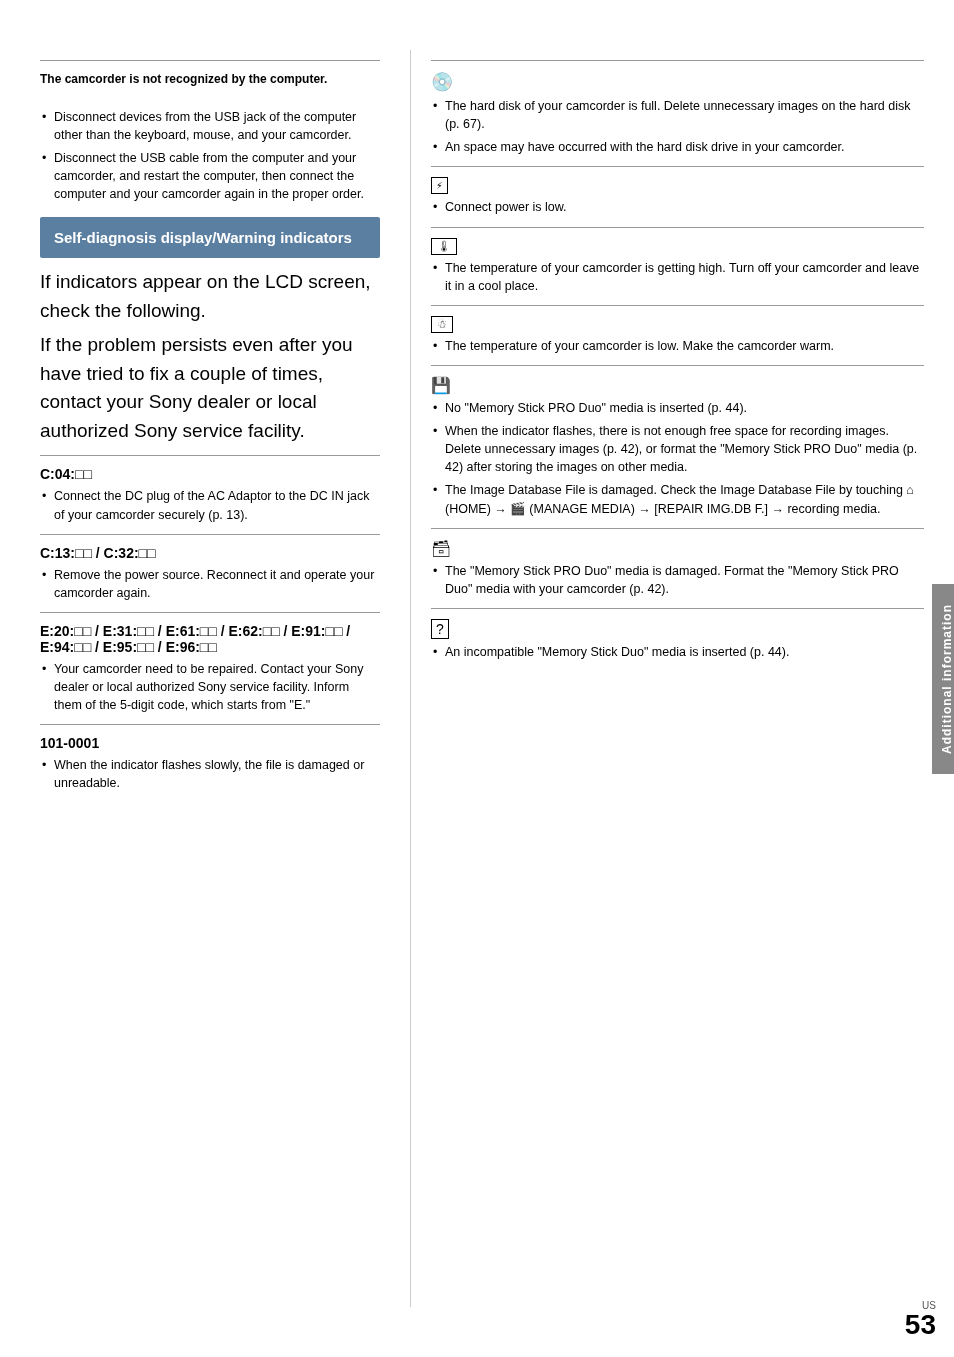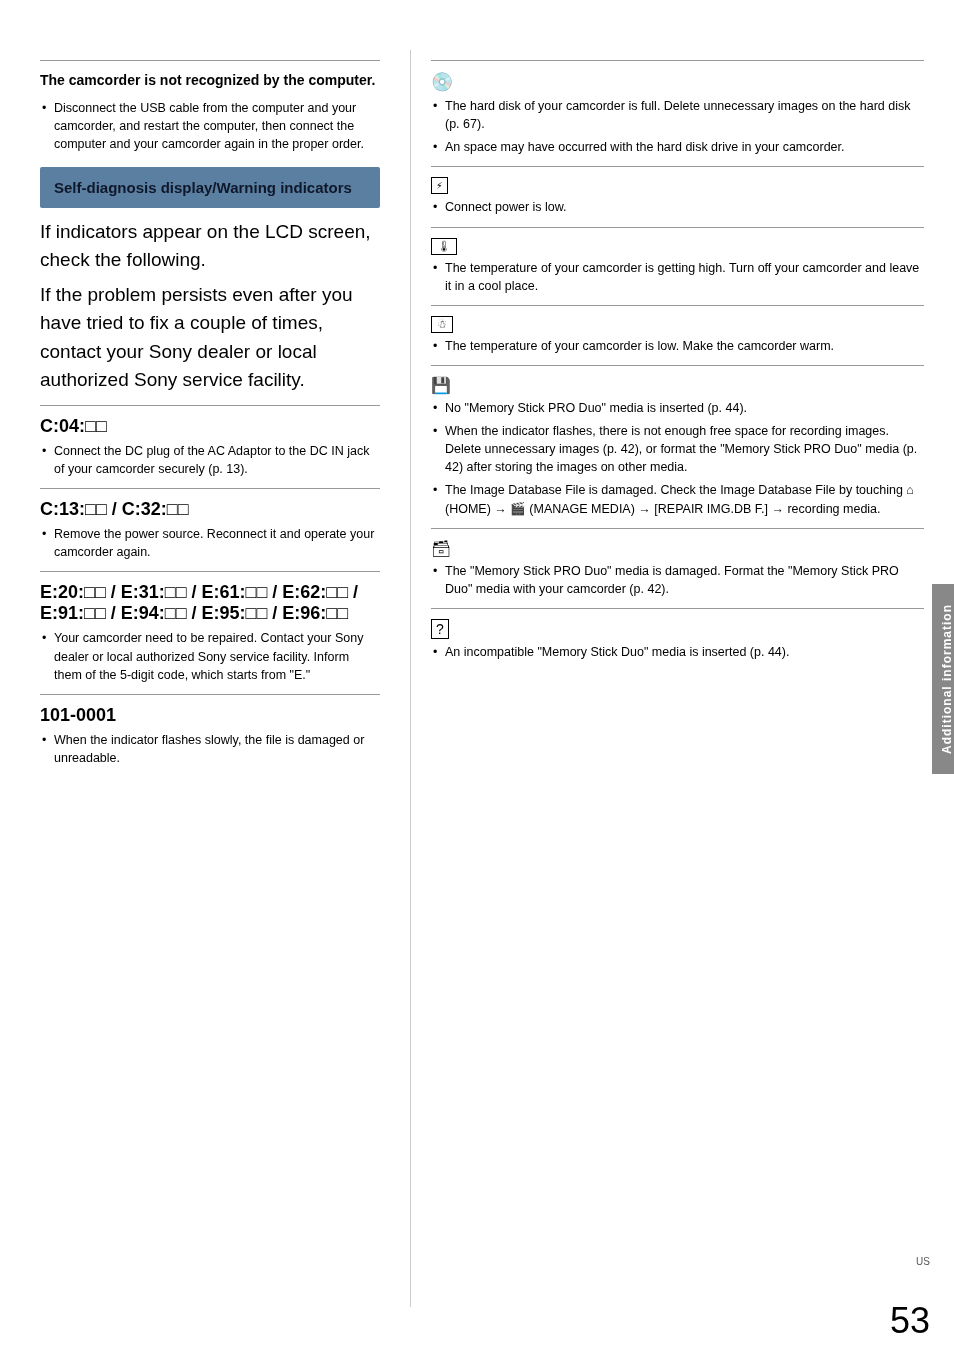--- a/index.html
+++ b/index.html
@@ -49,28 +49,28 @@
       letter-spacing: 1px;
       width: 22px;
       text-align: center;
     }
     hr.divider {
       border: none;
       border-top: 1px solid #999;
       margin: 10px 0;
     }
     .section-title {
-      font-size: 14px;
-      font-weight: bold;
-      margin-bottom: 8px;
+      font-size: 12px;
+      font-weight: bold;
+      margin-bottom: 20px;
       line-height: 1.4;
     }
     .highlight-box {
       background: #5a7fa0;
-      color: #0f172a;
+      color: #ffffff;
       padding: 10px 14px;
       margin: 14px 0 10px 0;
       border-radius: 2px;
     }
     .highlight-box .box-title {
       font-size: 15px;
       font-weight: bold;
       line-height: 1.4;
     }
     .bullet-list {
@@ -85,50 +85,49 @@
       line-height: 1.45;
       font-size: 12.5px;
     }
     .bullet-list li::before {
       content: "•";
       position: absolute;
       left: 2px;
       top: 0;
     }
     .indicator-label {
-      font-size: 18px;
+      font-size: 14px;
       font-weight: bold;
       margin: 8px 0 5px 0;
     }
     .intro-text {
       font-size: 19px;
       line-height: 1.5;
       margin-bottom: 6px;
     }
     .icon-symbol {
       font-size: 18px;
       margin: 6px 0 4px 0;
       display: block;
     }
     .page-number-area {
       position: absolute;
       bottom: 18px;
-      right: 24px;
+      right: 18px;
       display: flex;
       flex-direction: column;
       align-items: flex-end;
-      gap: 36px;
     }
     .page-number-small {
       font-size: 10px;
       color: #555;
     }
     .page-number-large {
-      font-size: 36px;
-      font-weight: normal;
+      font-size: 28px;
+      font-weight: bold;
       line-height: 1;
     }
     .right-column .section-block {
       margin-bottom: 2px;
     }
     .left-column .section-block {
       margin-bottom: 4px;
     }
   </style>
 </head>
@@ -136,20 +135,21 @@
 
 <div class="page-container">
   <div class="main-content">
 
     <div class="left-column">
       <hr class="divider">
 
       <div class="section-block">
         <div class="section-title">The camcorder is not recognized by the computer.</div>
         <ul class="bullet-list">
+          <li>Disconnect devices from the USB jack of the computer other than the keyboard, mouse, and your camcorder.</li>
           <li>Disconnect the USB cable from the computer and your camcorder, and restart the computer, then connect the computer and your camcorder again in the proper order.</li>
         </ul>
       </div>
 
       <div class="highlight-box">
         <div class="box-title">Self-diagnosis display/Warning indicators</div>
       </div>
 
       <p class="intro-text">If indicators appear on the LCD screen, check the following.</p>
       <p class="intro-text">If the problem persists even after you have tried to fix a couple of times, contact your Sony dealer or local authorized Sony service facility.</p>

